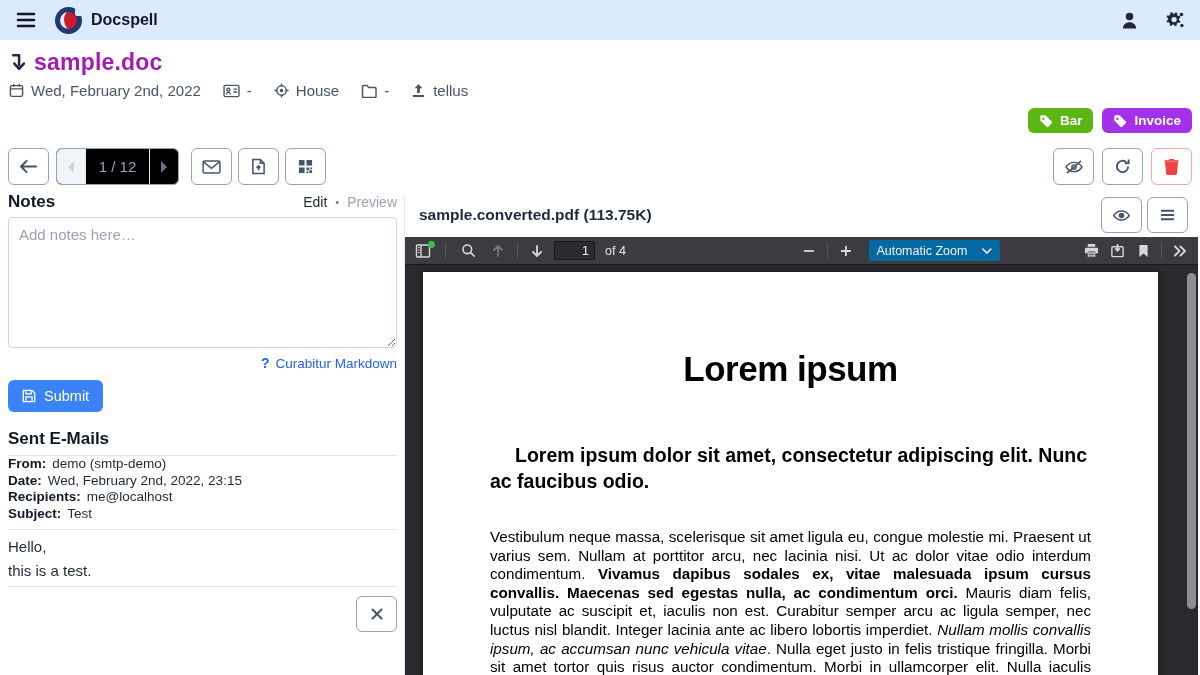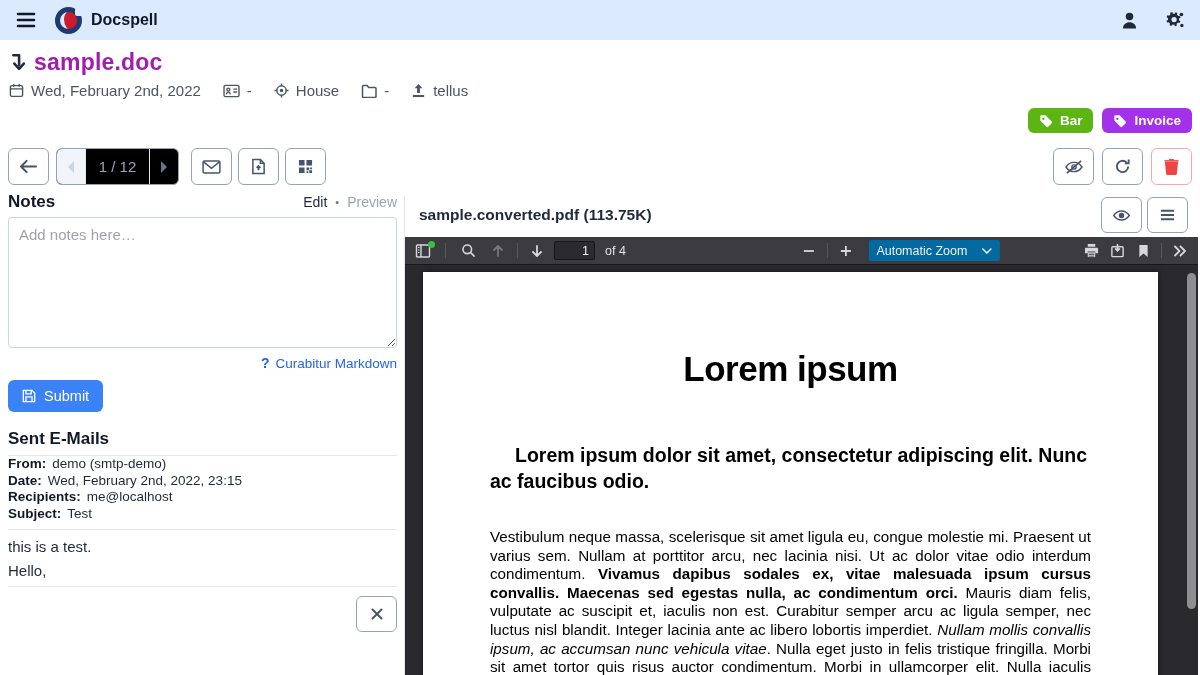--- a/index.html
+++ b/index.html
@@ -321,22 +321,22 @@
     <div class="row">
       <span class="lbl">Recipients:</span>
       <span class="val">me@localhost</span>
     </div>
     <div class="row">
       <span class="lbl">Subject:</span>
       <span class="val">Test</span>
     </div>
   </div>
   <div class="email-body">
+    <div class="line">Hello,</div>
     <div class="line">this is a test.</div>
-    <div class="line">Hello,</div>
   </div>
   <div class="email-close">
     <div class="btn close-btn">
       <svg viewBox="0 0 12 12" width="12" height="12" fill="none" stroke="currentColor" stroke-width="2" stroke-linecap="round">
           <path d="M1.5 1.5l9 9M10.5 1.5l-9 9"></path>
         </svg>
     </div>
   </div>
 </div>
 

